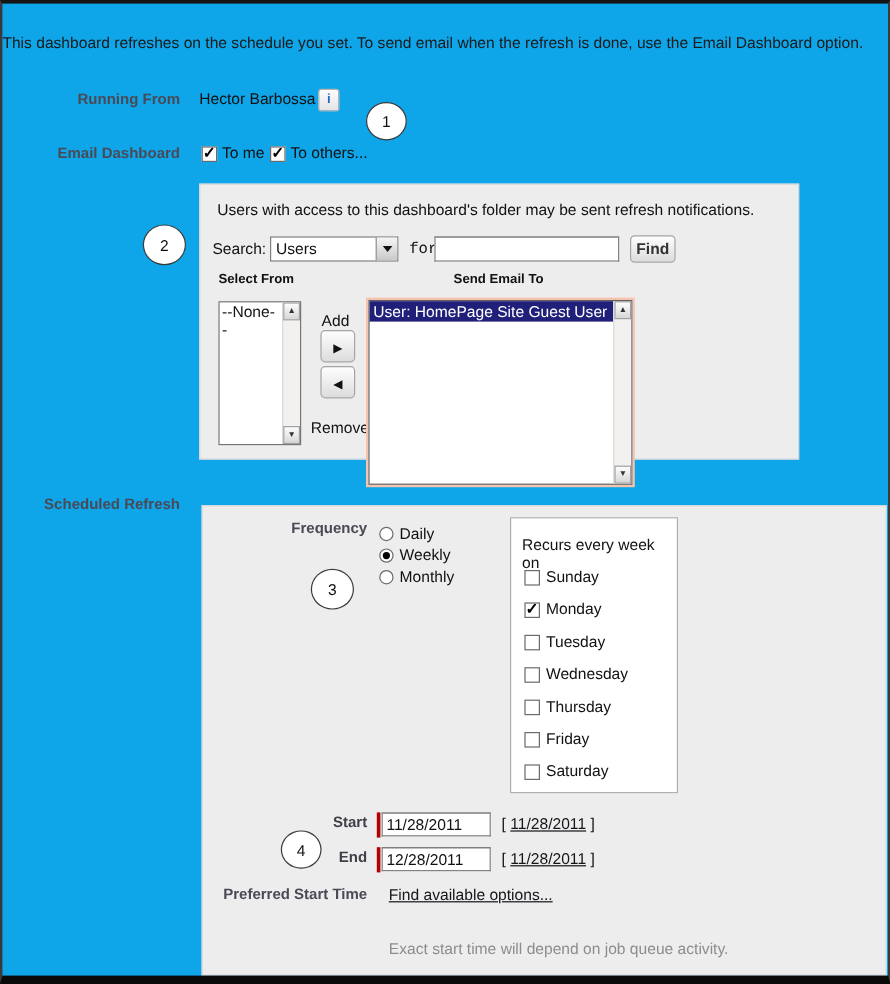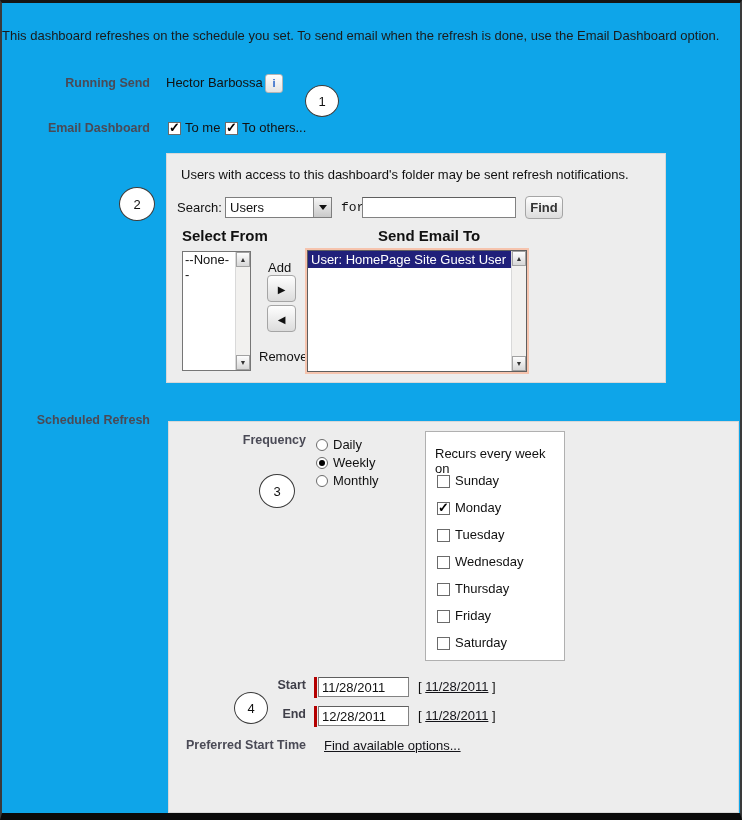--- a/index.html
+++ b/index.html
@@ -28,39 +28,39 @@
   .tri{font-size:10px;color:#111;line-height:1;}
   .input-classic{position:absolute;border:1px solid #828282;border-top-color:#5f5f5f;background:#fff;
     font-family:"Liberation Sans",sans-serif;font-size:13px;padding:1px 3px;color:#111;}
   .select-classic{position:absolute;background:#fff;border:1px solid #7e7e7e;cursor:pointer;}
   .select-classic .val{position:absolute;left:4px;top:2px;font-size:13px;color:#111;}
   .select-classic .arrowbox{position:absolute;right:0;top:0;bottom:0;width:18px;
     background:linear-gradient(#f5f5f5,#c9c9c9);border-left:1px solid #8a8a8a;
     display:flex;align-items:center;justify-content:center;}
   .darr{width:0;height:0;border-left:4px solid transparent;border-right:4px solid transparent;border-top:5px solid #111;}
   .link{color:#15151a;text-decoration:underline;cursor:pointer;}
-  .hdr{position:absolute;font-weight:bold;color:#111;font-size:15px;}
+  .hdr{position:absolute;font-weight:bold;color:#111;font-size:11px;}
   .selitem{background:#20207a;color:#fff;font-size:13px;padding:1px 3px;margin-right:15px;
     white-space:nowrap;overflow:hidden;cursor:pointer;}
   .plainitem{font-size:13px;padding:0 2px;color:#111;cursor:pointer;}
   .note{position:absolute;color:#8d8d8d;font-size:13px;}
   .infoicon{position:absolute;width:18px;height:19px;background:linear-gradient(#fdfdfd,#e4e4e4);
     border:1px solid #b5b5b5;border-radius:3px;text-align:center;line-height:17px;
     font-size:11px;font-weight:bold;color:#2a66c8;cursor:pointer;}
   .reqbar{position:absolute;width:3px;height:21px;background:#b40000;}
 </style>
 </head>
 <body>
 
 <div id="screen">
   <div class="frame"></div>
 
   <div class="abs" style="left:2px;top:28px;width:736px;color:#1a1a1a;">This dashboard refreshes on the schedule you set. To send email when the refresh is done, use the Email Dashboard option.</div>
 
-  <div class="blabel" style="left:40px;top:76px;width:110px;">Running Send</div>
+  <div class="blabel" style="left:40px;top:76px;width:110px;">Running From</div>
   <div class="abs" style="left:166px;top:75px;">Hector Barbossa</div>
   <div class="infoicon" style="left:265px;top:74px;">i</div>
 
   <div class="circle" style="left:305px;top:85px;width:34px;height:32px;">1</div>
   <div class="circle" style="left:119px;top:187px;width:36px;height:34px;">2</div>
   <div class="circle" style="left:259px;top:474px;width:36px;height:34px;">3</div>
   <div class="circle" style="left:234px;top:692px;width:34px;height:32px;">4</div>
 
   <div class="blabel" style="left:40px;top:121px;width:110px;">Email Dashboard</div>
   <div class="cb on" style="left:168px;top:122px;"></div>
@@ -91,21 +91,21 @@
         <div class="scrollbtn" style="top:0;">▲</div>
         <div class="scrollbtn" style="bottom:0;">▼</div>
       </div>
     </div>
 
     <div class="abs" style="left:101px;top:106px;">Add</div>
     <div class="btn" style="left:100px;top:121px;width:29px;height:27px;line-height:25px;"><span class="tri">▶</span></div>
     <div class="btn" style="left:100px;top:151px;width:29px;height:27px;line-height:25px;"><span class="tri">◀</span></div>
     <div class="abs" style="left:92px;top:180px;margin-top:15px;">Remove</div>
 
-    <div class="listbox" style="left:140px;top:96px;width:220px;height:122px;border-color:#5f5f5f;box-shadow:0 0 0 2px #f6c4ae;">
+    <div class="listbox" style="left:140px;top:96px;width:220px;height:154px;border-color:#5f5f5f;box-shadow:0 0 0 2px #f6c4ae;">
       <div class="selitem">User: HomePage Site Guest User</div>
       <div class="scrollcol">
         <div class="scrollbtn" style="top:0;">▲</div>
         <div class="scrollbtn" style="bottom:0;">▼</div>
       </div>
     </div>
   </div>
 
   <div class="blabel" style="left:30px;top:413px;width:120px;">Scheduled Refresh</div>
 
@@ -152,14 +152,15 @@
     <input class="input-classic" style="left: 149px; top: 284px; width: 91px; height: 20px;" value="12/28/2011">
     <div class="abs" style="left:249px;top:286px;">
       <span>[</span>
       <span class="link">11/28/2011</span>
       <span>]</span>
     </div>
 
     <div class="blabel" style="left:17px;top:316px;width:120px;">Preferred Start Time</div>
     <div class="abs link" style="left:155px;top:316px;">Find available options...</div>
 
+    <div class="note" style="left:155px;top:361px;">Exact start time will depend on job queue activity.</div>
   </div>
 </div>
 
 </body></html>

